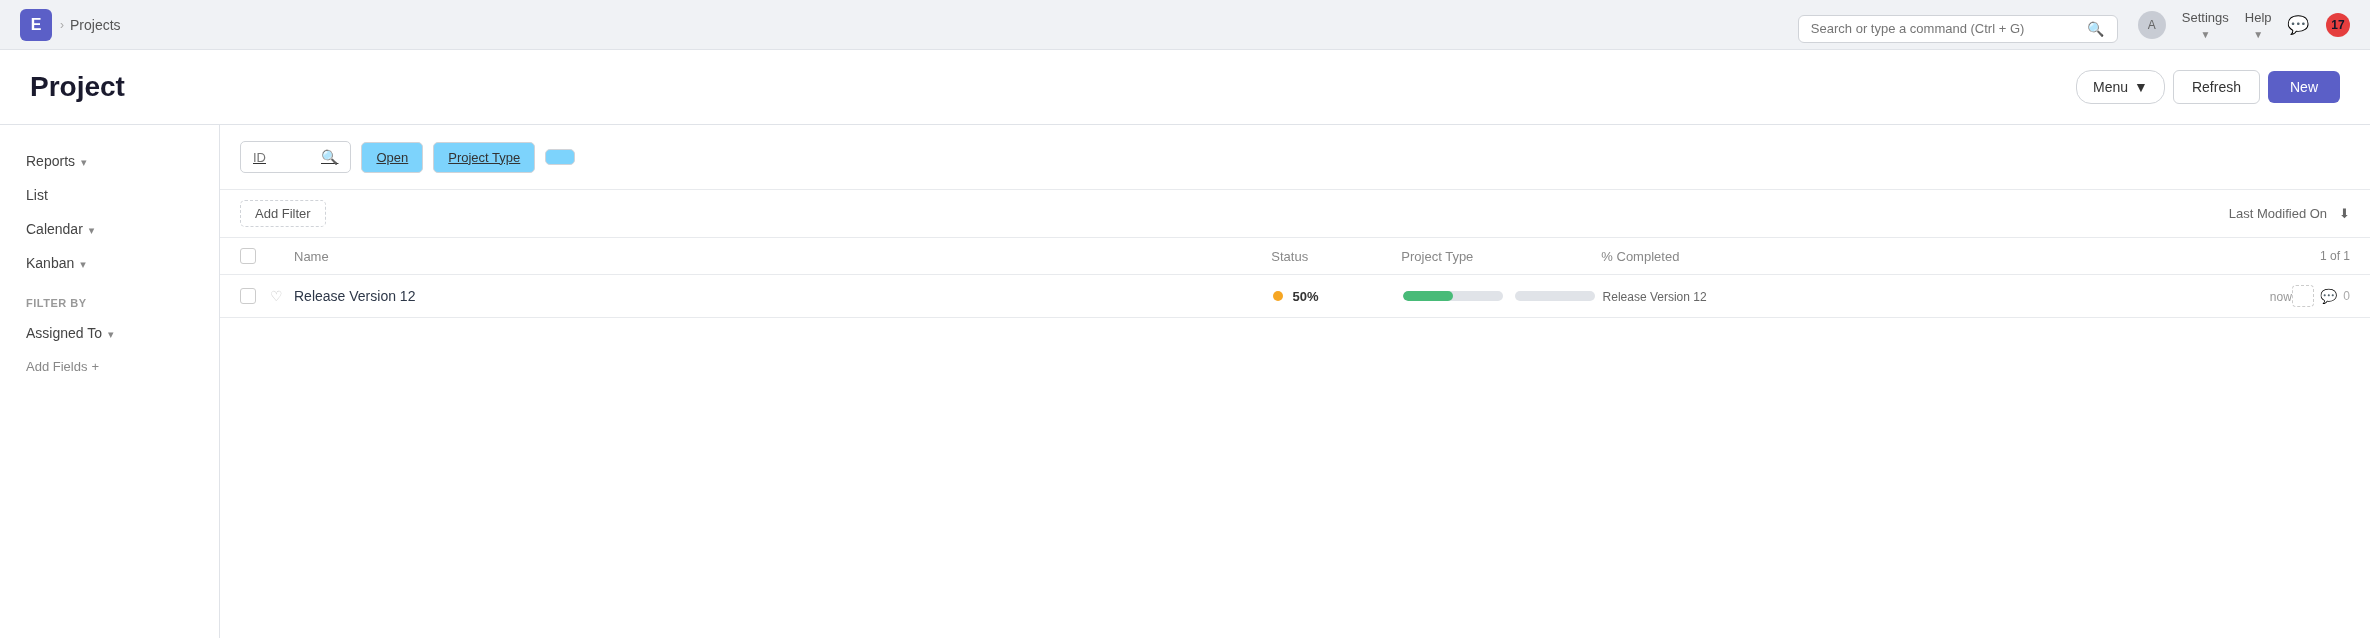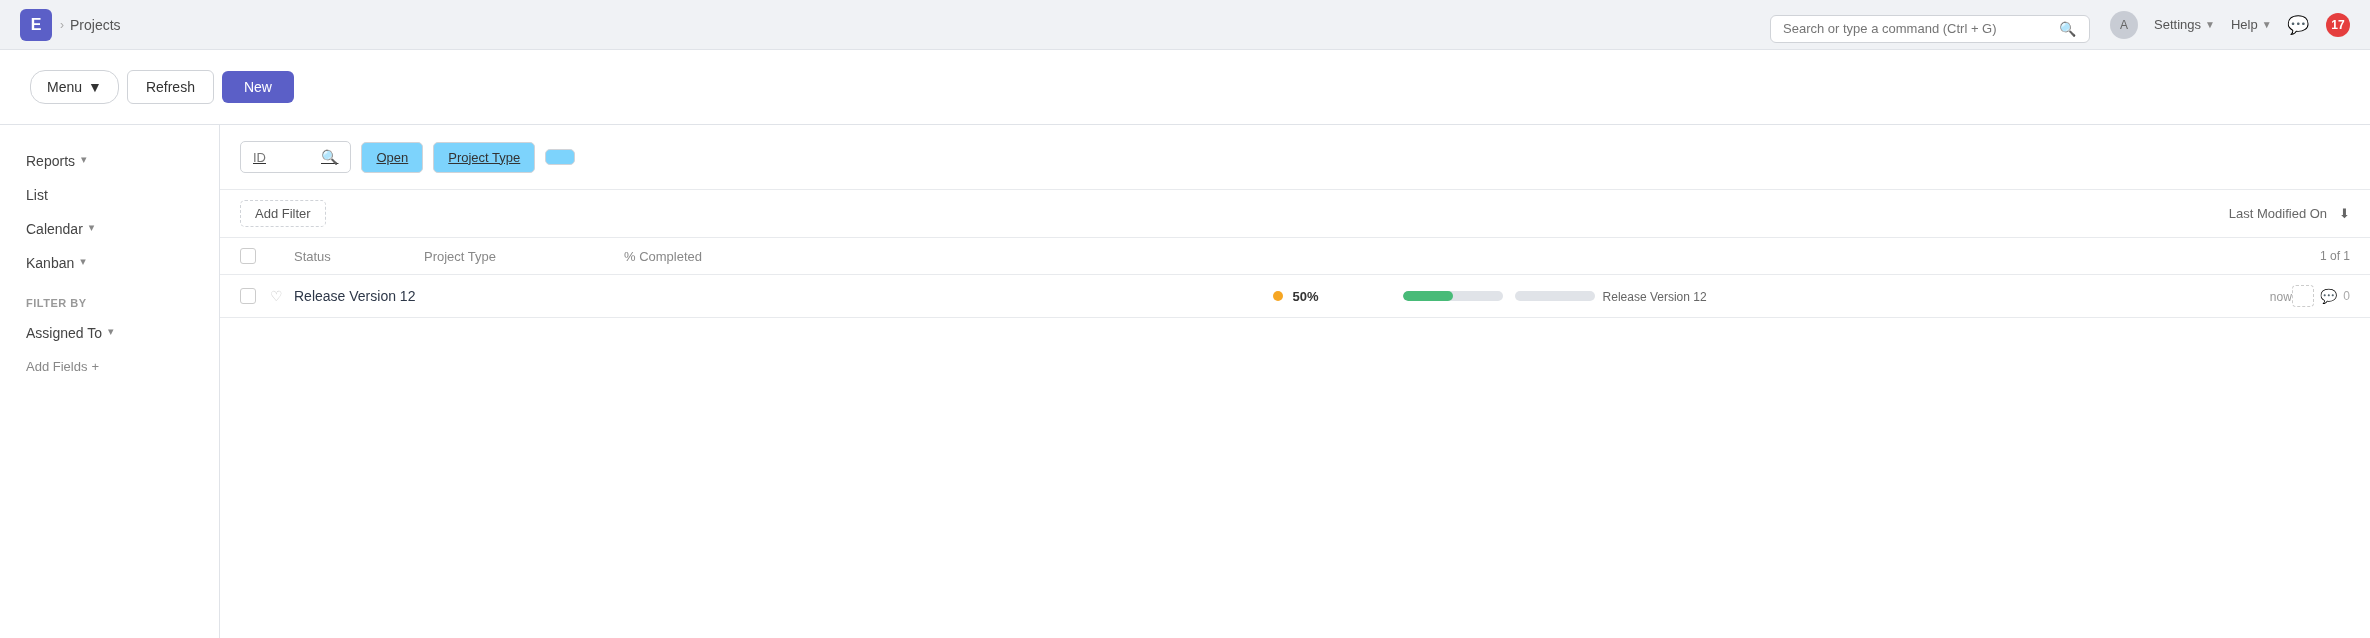--- a/index.html
+++ b/index.html
@@ -24,25 +24,25 @@
     }
     .nav-search input {
       border: none; outline: none; background: transparent; color: #888; font-size: 13px; width: 100%;
     }
     .search-icon { color: #aaa; font-size: 14px; }
     .nav-right { display: flex; align-items: center; gap: 16px; margin-left: 20px; }
     .nav-avatar {
       width: 28px; height: 28px; background: #c8ccd4; border-radius: 50%;
       display: flex; align-items: center; justify-content: center; font-size: 12px; color: #666;
     }
-    .nav-settings, .nav-help { color: #555; font-size: 13px; display: flex; align-items: center; gap: 4px; cursor: pointer; }
+    .nav-settings, .nav-help { color: #555; font-size: 13px; display: flex; align-items: center; gap: 4px; cursor: pointer; flex-direction: column; }
     .nav-dropdown { color: #888; font-size: 10px; }
     .nav-chat { color: #666; font-size: 18px; cursor: pointer; }
     .nav-badge {
-      background: #e53e3e; color: #ffffff; border-radius: 50%; width: 24px; height: 24px;
+      background: #e53e3e; color: #0f172a; border-radius: 50%; width: 24px; height: 24px;
       display: flex; align-items: center; justify-content: center; font-size: 12px; font-weight: 600;
     }
 
     
     .page-header {
       background: white; padding: 20px 30px; display: flex; align-items: center;
       border-bottom: 1px solid #e0e3e8;
     }
     .page-title { font-size: 28px; font-weight: 600; color: #1a1a2e; flex: 1; }
     .header-actions { display: flex; gap: 8px; align-items: center; }
@@ -58,21 +58,21 @@
       background: #5b5fc7; border: none; border-radius: 6px;
       padding: 8px 22px; cursor: pointer; font-size: 14px; color: white; font-weight: 500;
     }
 
     
     .main-layout { display: flex; background: white; min-height: calc(100vh - 120px); }
 
     
     .sidebar { width: 220px; padding: 20px 16px; border-right: 1px solid #e0e3e8; }
     .sidebar-item {
-      display: flex; align-items: flex-start; gap: 6px; padding: 8px 10px;
+      display: flex; align-items: flex-end; gap: 6px; padding: 8px 10px;
       cursor: pointer; border-radius: 5px; color: #444; font-size: 14px; margin-bottom: 2px;
     }
     .sidebar-item .arrow { font-size: 11px; color: #888; }
     .filter-by-label {
       font-size: 11px; font-weight: 600; color: #999; letter-spacing: 0.5px;
       padding: 16px 10px 8px; text-transform: uppercase;
     }
     .add-fields {
       display: flex; align-items: center; gap: 4px; padding: 8px 10px;
       cursor: pointer; color: #888; font-size: 13px;
@@ -171,20 +171,21 @@
       <span class="nav-dropdown">▼</span>
     </div>
     <span class="nav-chat">💬</span>
     <div class="nav-badge">
       <span>17</span>
     </div>
   </div>
 </nav>
 
 <div class="page-header">
+  <h1 class="page-title">Project</h1>
   <div class="header-actions">
     <button class="btn-menu">
       <span>Menu</span>
       <span>▼</span>
     </button>
     <button class="btn-refresh">Refresh</button>
     <button class="btn-new">New</button>
   </div>
 </div>
 
@@ -244,20 +245,21 @@
         <span>Last Modified On</span>
         <span class="sort-icon">⬇</span>
       </div>
     </div>
 
     <div class="table-header">
       <div class="col-check">
         <div class="checkbox"></div>
       </div>
       <div class="col-heart"></div>
+      <div class="col-name">Name</div>
       <div class="col-status">Status</div>
       <div class="col-project-type">Project Type</div>
       <div class="col-completed">% Completed</div>
       <div class="col-modified"></div>
       <div class="col-pagination">1 of 1</div>
     </div>
 
     <div class="table-row">
       <div class="col-check">
         <div class="checkbox"></div>

